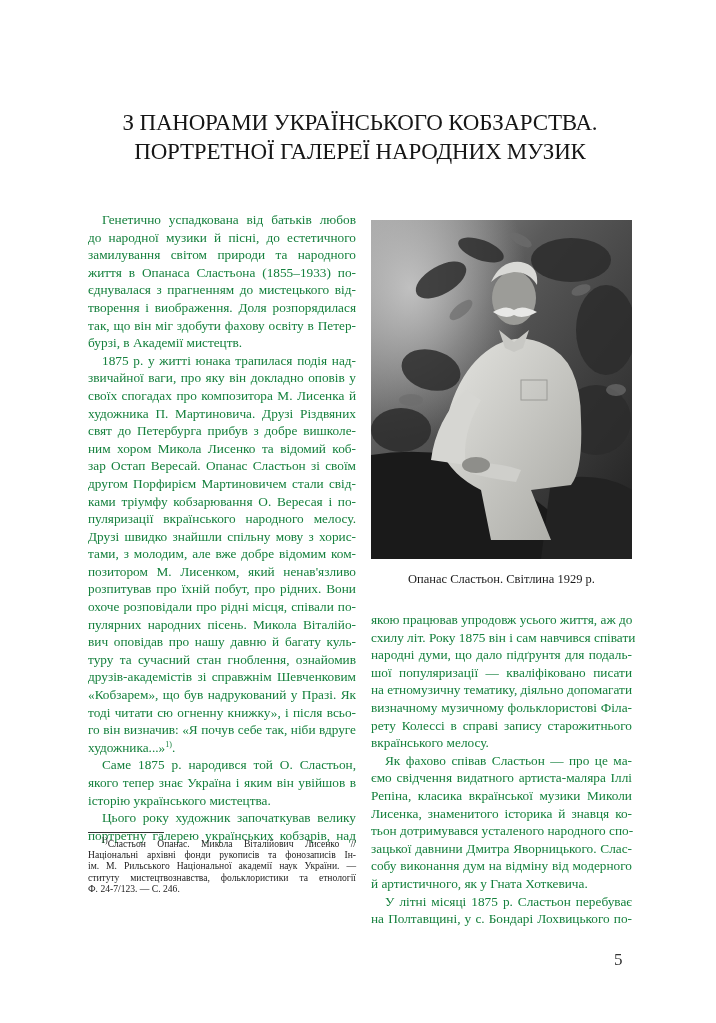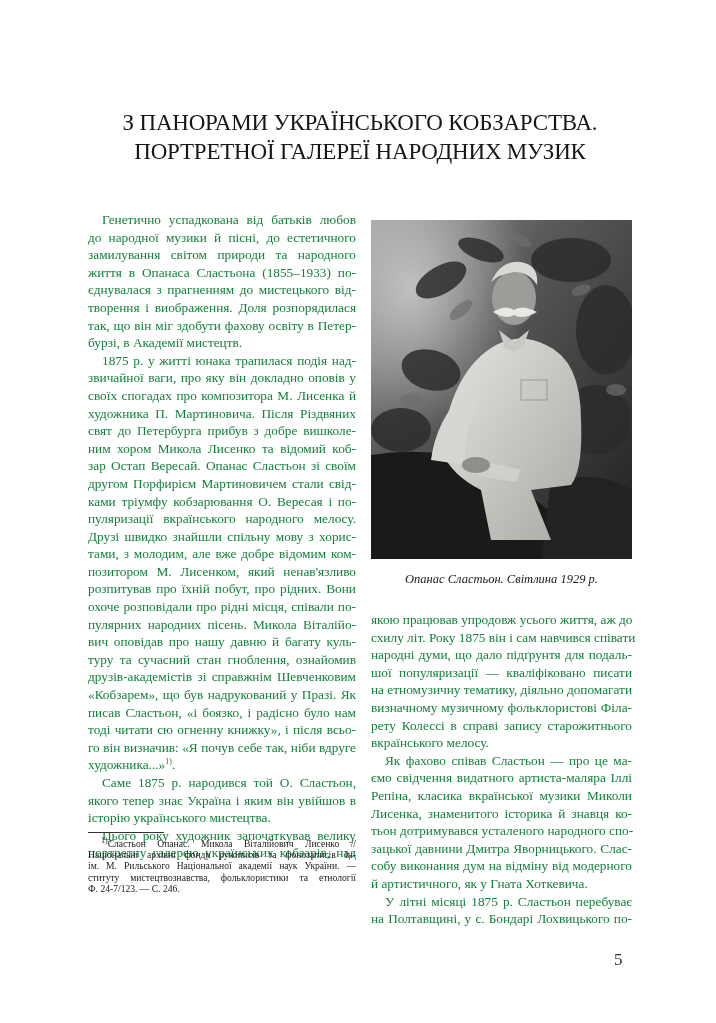--- a/index.html
+++ b/index.html
@@ -86,21 +86,20 @@
       overflow: hidden;
       background: #3a3a3a;
     }
     .caption {
       position: absolute;
       left: 371px;
       top: 572px;
       width: 261px;
       text-align: center;
       font-family: "Liberation Serif", "DejaVu Serif", serif;
-      font-style: italic;
       font-size: 12.5px;
       color: #1a1a1a;
     }
     .page-number {
       position: absolute;
       left: 614px;
       top: 950px;
       font-family: "Liberation Serif", "DejaVu Serif", serif;
       font-size: 17px;
       color: #333;
@@ -119,38 +118,37 @@
   <span class="line">до народної музики й пісні, до естетичного</span>
   <span class="line">замилування світом природи та народного</span>
   <span class="line">життя в Опанаса Сластьона (1855–1933) по-</span>
   <span class="line">єднувалася з прагненням до мистецького від-</span>
   <span class="line">творення і виображення. Доля розпорядилася</span>
   <span class="line">так, що він міг здобути фахову освіту в Петер-</span>
   <span class="line last">бурзі, в Академії мистецтв.</span>
   <span class="line indent">1875 р. у житті юнака трапилася подія над-</span>
   <span class="line">звичайної ваги, про яку він докладно оповів у</span>
   <span class="line">своїх спогадах про композитора М. Лисенка й</span>
-  <span class="line">художника П. Мартиновича. Після Різдвяних</span>
+  <span class="line">художника П. Мартиновича. Друзі Різдвяних</span>
   <span class="line">свят до Петербурга прибув з добре вишколе-</span>
   <span class="line">ним хором Микола Лисенко та відомий коб-</span>
   <span class="line">зар Остап Вересай. Опанас Сластьон зі своїм</span>
   <span class="line">другом Порфирієм Мартиновичем стали свід-</span>
   <span class="line">ками тріумфу кобзарювання О. Вересая і по-</span>
   <span class="line">пуляризації вкраїнського народного мелосу.</span>
   <span class="line">Друзі швидко знайшли спільну мову з хорис-</span>
   <span class="line">тами, з молодим, але вже добре відомим ком-</span>
   <span class="line">позитором М. Лисенком, який ненав'язливо</span>
   <span class="line">розпитував про їхній побут, про рідних. Вони</span>
   <span class="line">охоче розповідали про рідні місця, співали по-</span>
   <span class="line">пулярних народних пісень. Микола Віталійо-</span>
   <span class="line">вич оповідав про нашу давню й багату куль-</span>
   <span class="line">туру та сучасний стан гноблення, ознайомив</span>
   <span class="line">друзів-академістів зі справжнім Шевченковим</span>
   <span class="line">«Кобзарем», що був надрукований у Празі. Як</span>
-  <span class="line">писав Сластьон, «і боязко, і радісно було нам</span>
   <span class="line">тоді читати сю огненну книжку», і після всьо-</span>
   <span class="line">го він визначив: «Я почув себе так, ніби вдруге</span>
   <span class="line last"><span>художника...»</span><sup>1)</sup>.</span>
   <span class="line indent">Саме 1875 р. народився той О. Сластьон,</span>
   <span class="line">якого тепер знає Україна і яким він увійшов в</span>
   <span class="line last">історію українського мистецтва.</span>
   <span class="line indent">Цього року художник започаткував велику</span>
   <span class="line">портретну галерею українських кобзарів, над</span>
 </div>
 

